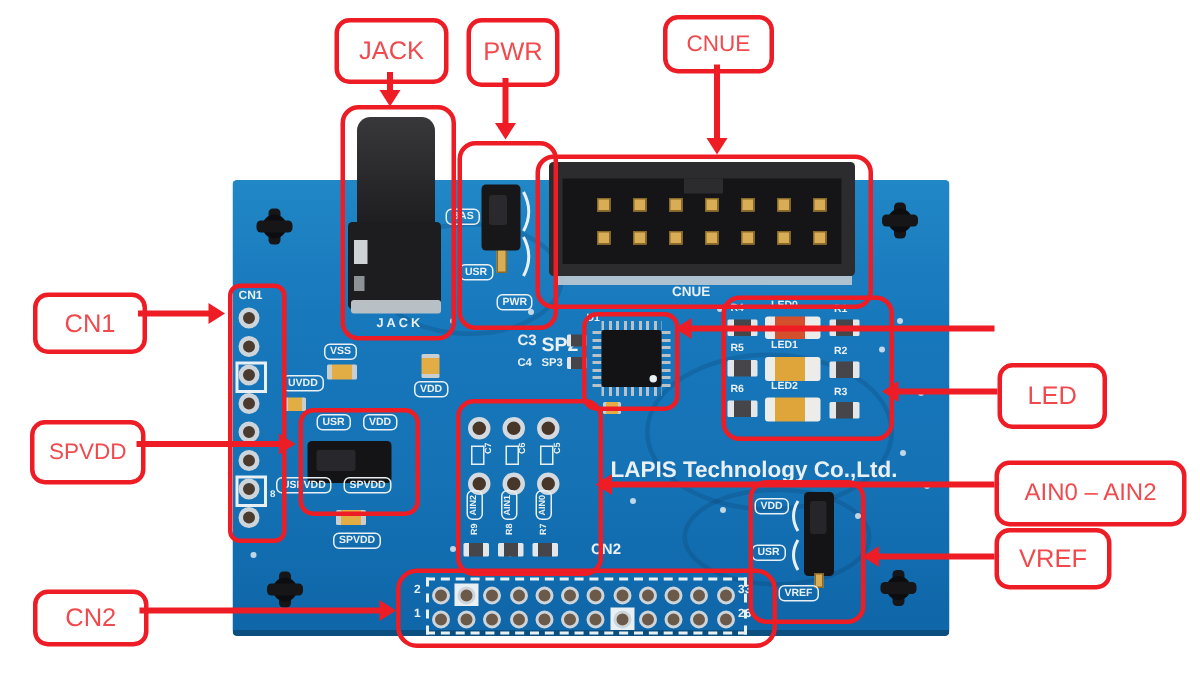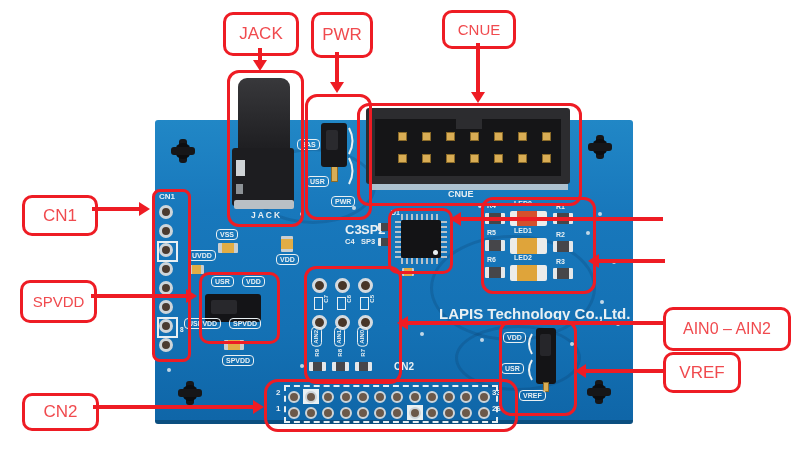--- a/index.html
+++ b/index.html
@@ -135,21 +135,21 @@
 
   <div class="slk" style="left:211px;top:276px;">USR</div>
   <div class="slk" style="left:242px;top:276px;">VDD</div>
   <div style="position:absolute;left:205px;top:294px;width:56px;height:28px;background:#141417;border-radius:3px;"></div>
   <div style="position:absolute;left:211px;top:300px;width:26px;height:14px;background:#28282c;border-radius:2px;"></div>
   <div class="slk" style="left:184px;top:318px;">USPVDD</div>
   <div class="slk" style="left:229px;top:318px;">SPVDD</div>
   <div class="cap" style="left:224px;top:340px;width:20px;height:10px;"></div>
   <div class="slk" style="left:222px;top:355px;">SPVDD</div>
 
-  <div class="silk" style="left:345px;top:222px;font-size:13px;">C3</div>
+  <div class="silk" style="left:345px;top:222px;font-size:10px;">C3</div>
   <div class="silk" style="left:361px;top:222px;font-size:13px;">SP2</div>
   <div class="res" style="left:378px;top:223px;width:13px;height:8px;"></div>
   <div class="silk" style="left:345px;top:237px;font-size:7.5px;">C4</div>
   <div class="silk" style="left:361px;top:237px;font-size:7.5px;">SP3</div>
   <div class="res" style="left:378px;top:238px;width:13px;height:8px;"></div>
   <div class="cap" style="left:402px;top:268px;width:12px;height:8px;"></div>
 
   <div class="silk" style="left:391px;top:209px;font-size:7px;">U1</div>
   <div style="position:absolute;left:401px;top:214px;width:40px;height:6px;background:repeating-linear-gradient(90deg,#b9c2c8 0 2px,transparent 2px 5px);"></div>
   <div style="position:absolute;left:401px;top:258px;width:40px;height:6px;background:repeating-linear-gradient(90deg,#b9c2c8 0 2px,transparent 2px 5px);"></div>
@@ -170,21 +170,21 @@
   <div class="res" style="left:485px;top:240px;width:20px;height:11px;"></div>
   <div class="led led-a" style="left:510px;top:238px;width:37px;height:16px;"></div>
   <div class="res" style="left:553px;top:241px;width:20px;height:11px;"></div>
   <div class="silk" style="left:487px;top:256px;font-size:7px;">R6</div>
   <div class="silk" style="left:514px;top:254px;font-size:7px;">LED2</div>
   <div class="silk" style="left:556px;top:258px;font-size:7px;">R3</div>
   <div class="res" style="left:485px;top:267px;width:20px;height:11px;"></div>
   <div class="led led-a" style="left:510px;top:265px;width:37px;height:16px;"></div>
   <div class="res" style="left:553px;top:268px;width:20px;height:11px;"></div>
 
-  <div class="silk" style="left:407px;top:305px;width:215px;font-size:15px;margin-left:32px;">LAPIS Technology Co.,Ltd.</div>
+  <div class="silk" style="left:407px;top:305px;width:215px;font-size:15px;">LAPIS Technology Co.,Ltd.</div>
 
   <div class="hole" style="left:312px;top:278px;"></div>
   <div class="hole" style="left:335px;top:278px;"></div>
   <div class="hole" style="left:358px;top:278px;"></div>
   <div class="sqout" style="left:314px;top:297px;width:7px;height:11px;border-width:1px;"></div>
   <div class="sqout" style="left:337px;top:297px;width:7px;height:11px;border-width:1px;"></div>
   <div class="sqout" style="left:360px;top:297px;width:7px;height:11px;border-width:1px;"></div>
   <div class="silk vtx" style="left:323px;top:295px;font-size:6px;">C7</div>
   <div class="silk vtx" style="left:346px;top:295px;font-size:6px;">C6</div>
   <div class="silk vtx" style="left:369px;top:295px;font-size:6px;">C5</div>
@@ -263,20 +263,23 @@
     </div>
   <div class="callout" style="left:22px;top:195px;width:70px;height:35px;">
       <span>CN1</span>
     </div>
   <div class="callout" style="left:20px;top:280px;width:71px;height:37px;font-size:15px;">
       <span>SPVDD</span>
     </div>
   <div class="callout" style="left:22px;top:393px;width:71px;height:32px;">
       <span>CN2</span>
     </div>
+  <div class="callout" style="left:665px;top:242px;width:67px;height:38px;">
+      <span>LED</span>
+    </div>
   <div class="callout" style="left:663px;top:307px;width:122px;height:38px;font-size:16px;">
       <span>AIN0 – AIN2</span>
     </div>
   <div class="callout" style="left:663px;top:352px;width:72px;height:35px;">
       <span>VREF</span>
     </div>
 
   <svg class="arrows" width="800" height="454" viewBox="0 0 800 454">
     <g stroke="#ee1c24" stroke-width="4" fill="#ee1c24">
       <line x1="260" y1="48" x2="260" y2="62"></line>

